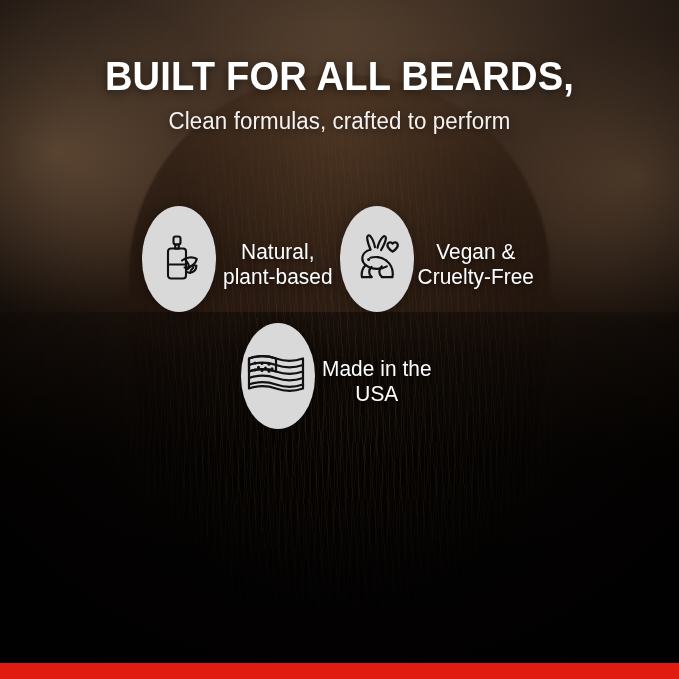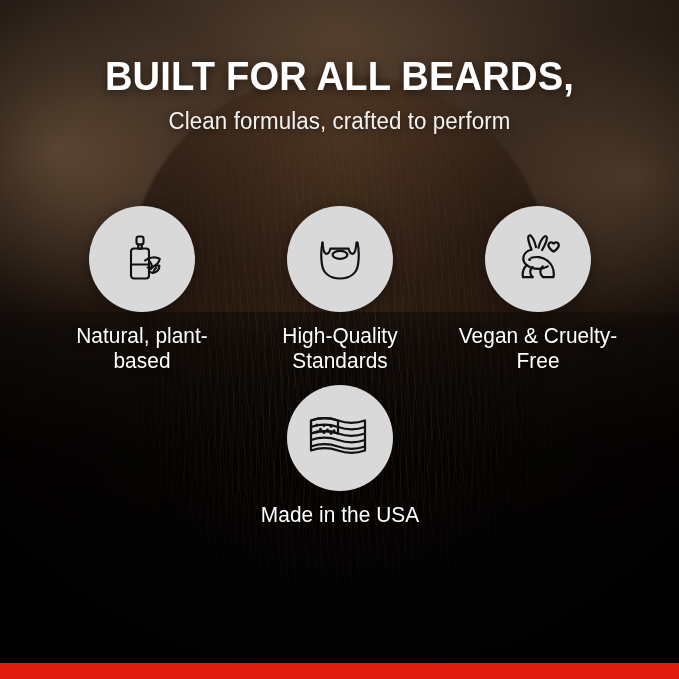--- a/index.html
+++ b/index.html
@@ -123,21 +123,21 @@
   }
   .row {
     display: flex;
     justify-content: center;
     align-items: flex-start;
   }
   .row + .row { margin-top: 11px; }
   .cell {
     width: 198px;
     display: flex;
-    flex-direction: column;
+    flex-direction: row;
     align-items: center;
   }
   .badge {
     width: 106px;
     height: 106px;
     border-radius: 50%;
     background: #d9d9d9;
     display: flex;
     align-items: center;
     justify-content: center;
@@ -199,32 +199,20 @@
               <path d="M33 31.5c4-3.4 10.6-4.2 14.8-1.6-1.1 5.4-6.6 9.2-12.2 8.6"></path>
               <path d="M36.4 30.8c1.8 2 3.4 4.8 4.1 7.6"></path>
               <path d="M38.6 40.2c1.6-3 5.6-4.6 8.8-3.5.2 3.6-2.6 6.8-6.2 7-1.1.1-2.1-.1-3-.6"></path>
               <path d="M41 44c.4-2.1 1.6-4 3.3-5.3"></path>
             </svg>
           </span>
         </div>
         <div class="label">Natural, plant-based</div>
       </div>
 
-      <div class="cell">
-        <div class="badge">
-          <span>
-            <svg width="62" height="62" viewBox="0 0 62 62" fill="none" stroke="#111" stroke-width="2.2" stroke-linecap="round" stroke-linejoin="round">
-              <path d="M13.5 14.5c0 0 .6 7.8 2.2 10.2 1.4 2.1 3.6 1 4.4-.6.8-1.6 1.3-3.4 1.3-3.4h18.2s.5 1.8 1.3 3.4c.8 1.6 3 2.7 4.4.6 1.6-2.4 2.2-10.2 2.2-10.2"></path>
-              <path d="M13.5 14.5c-1.4 6.6-1.6 14.6-.6 21.6 1.2 8.6 7.2 14.4 18.1 14.4s16.9-5.8 18.1-14.4c1-7 .8-15-.6-21.6"></path>
-              <ellipse cx="31" cy="26.8" rx="7.4" ry="4"></ellipse>
-            </svg>
-          </span>
-        </div>
-        <div class="label">High-Quality Standards</div>
-      </div>
 
       <div class="cell">
         <div class="badge">
           <span>
             <svg width="62" height="58" viewBox="0 0 62 58" fill="none" stroke="#111" stroke-width="2.2" stroke-linecap="round" stroke-linejoin="round">
               <path d="M24.5 19.5c-1.6-3.8-3.4-9-3.3-12.2.1-2 1.9-2.6 3.1-1.2 2 2.3 4 7.6 4.7 11.1"></path>
               <path d="M31.5 17.8c.9-3.6 3.4-9 5.6-11 1.3-1.2 3-.4 2.8 1.6-.3 3.2-2.8 8.2-4.8 11.6"></path>
               <path d="M24.3 19.8c-4.6 1.1-8 4.6-8 8.8 0 2.6 1.3 4.9 3.4 6.5-2.5 2.6-4 5.9-4 9.4 0 .9.1 1.8.3 2.6"></path>
               <path d="M16 47.1h9.6"></path>
               <path d="M25.6 47.1c-1.6-1.4-2.4-3.2-2.4-5.1 0-2 .9-3.8 2.4-5.1"></path>

